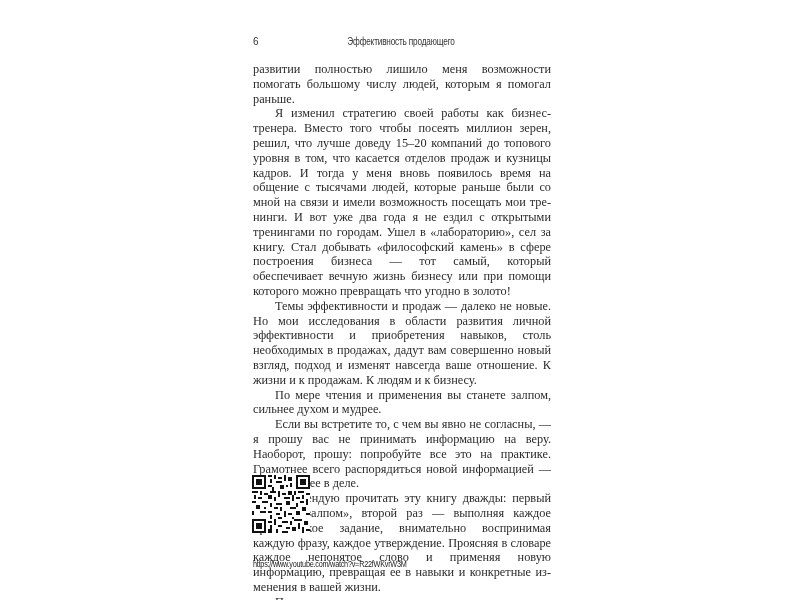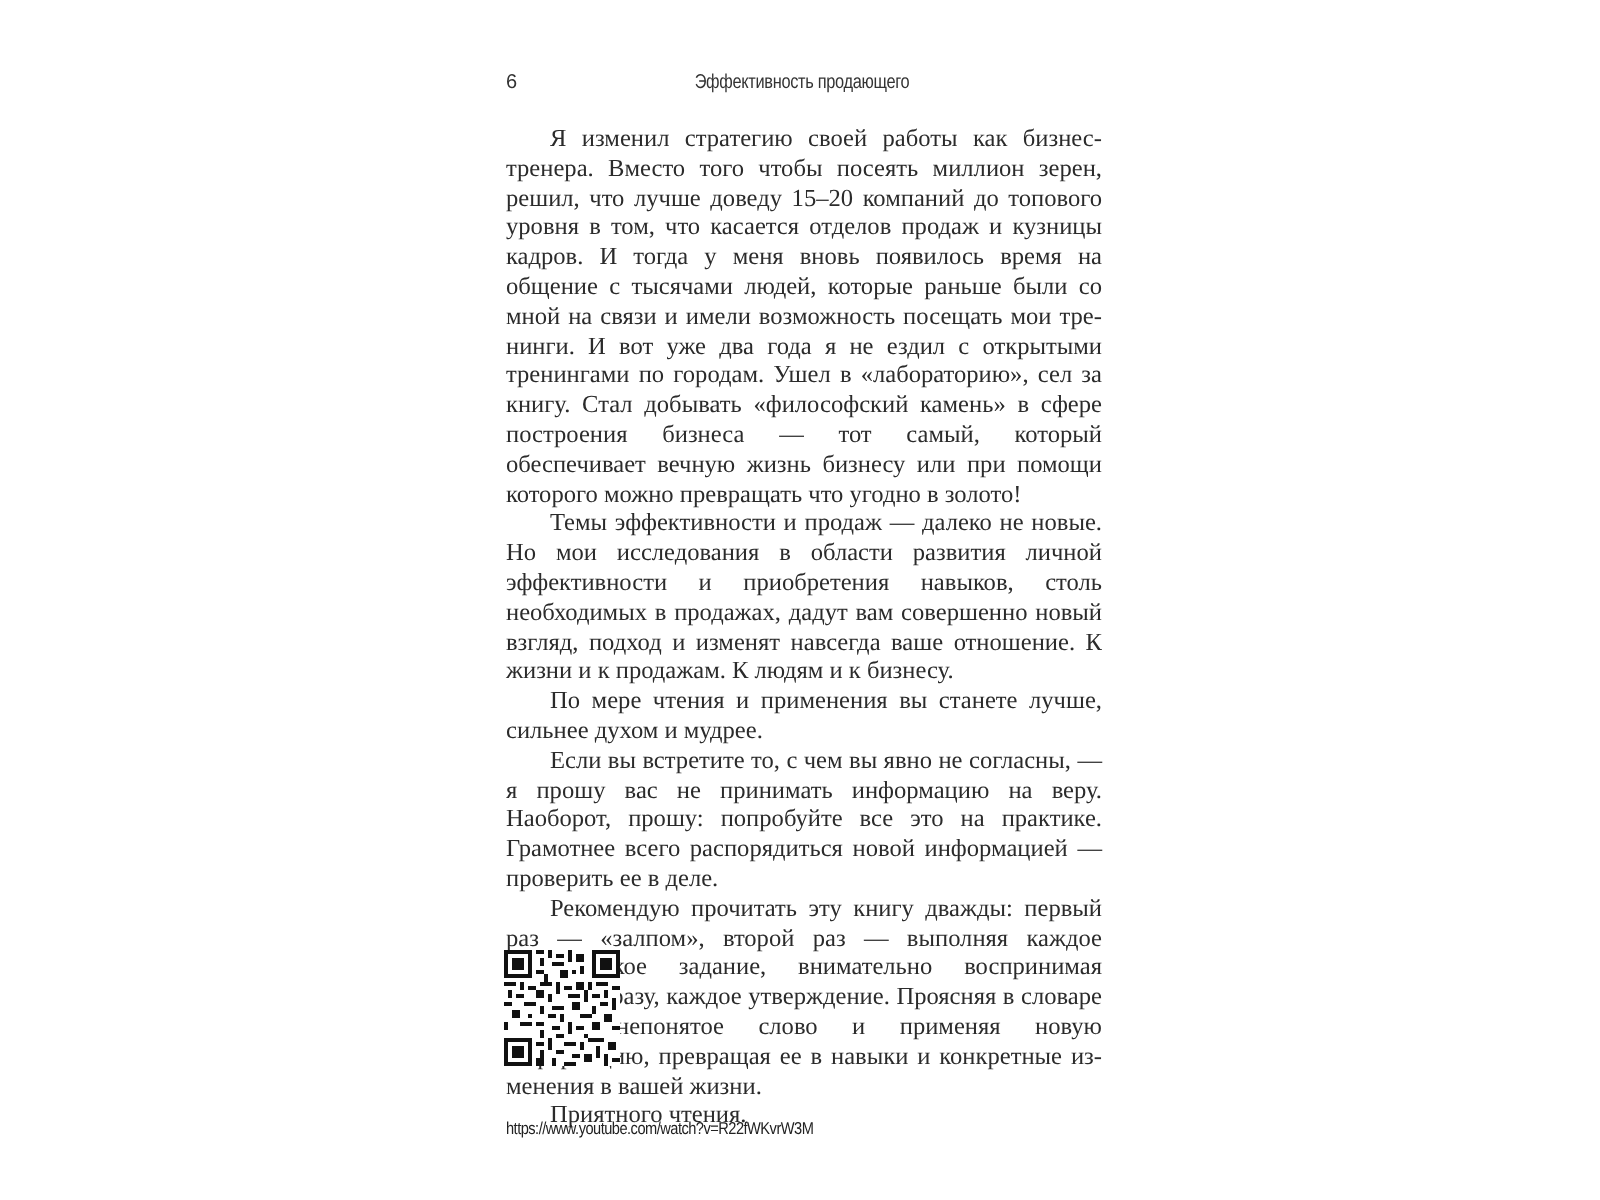--- a/index.html
+++ b/index.html
@@ -22,23 +22,24 @@
 <body>
 
 <div class="page">
 
   <div class="running-head">
     <span class="page-num">6</span>
     <span class="head-title">Эффективность продающего</span>
   </div>
 
   <div class="body-text">
+    <p class="noindent">развитии полностью лишило меня возможности помогать боль­шому числу людей, которым я помогал раньше.</p>
     <p>Я изменил стратегию своей работы как бизнес-тренера. Вместо того чтобы посеять миллион зерен, решил, что лучше доведу 15–20 компаний до топового уровня в том, что касается отделов продаж и кузницы кадров. И тогда у меня вновь поя­вилось время на общение с тысячами людей, которые раньше были со мной на связи и имели возможность посещать мои тре­нинги. И вот уже два года я не ездил с открытыми тренингами по городам. Ушел в «лабораторию», сел за книгу. Стал добывать «философский камень» в сфере построения бизнеса — тот са­мый, который обеспечивает вечную жизнь бизнесу или при по­мощи которого можно превращать что угодно в золото!</p>
     <p>Темы эффективности и продаж — далеко не новые. Но мои исследования в области развития личной эффективности и при­обретения навыков, столь необходимых в продажах, дадут вам совершенно новый взгляд, подход и изменят навсегда ваше от­ношение. К жизни и к продажам. К людям и к бизнесу.</p>
-    <p>По мере чтения и применения вы станете лучше, сильнее духом и мудрее.</p>
+    <p>По мере чтения и применения вы станете залпом, сильнее духом и мудрее.</p>
     <p>Если вы встретите то, с чем вы явно не согласны, — я прошу вас не принимать информацию на веру. Наоборот, прошу: по­пробуйте все это на практике. Грамотнее всего распорядиться новой информацией — проверить ее в деле.</p>
     <p>Рекомендую прочитать эту книгу дважды: первый раз — «залпом», второй раз — выполняя каждое практическое зада­ние, внимательно воспринимая каждую фразу, каждое утверж­дение. Проясняя в словаре каждое непонятое слово и применяя новую информацию, превращая ее в навыки и конкретные из­менения в вашей жизни.</p>
     <p>Приятного чтения.</p>
 
   </div>
 
   <svg class="qr" viewBox="0 0 29 29" shape-rendering="crispEdges">
     <rect width="29" height="29" fill="#fff"></rect>
 
     <g fill="#111">

